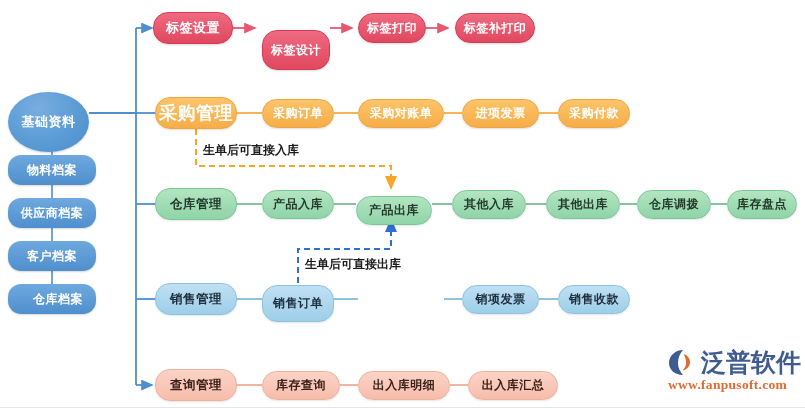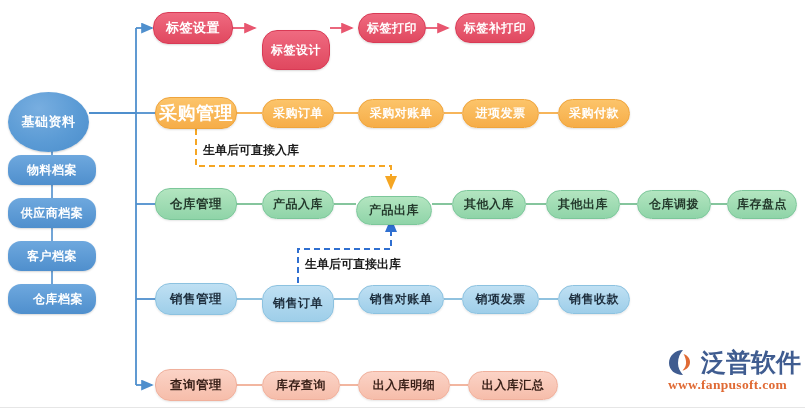--- a/index.html
+++ b/index.html
@@ -272,23 +272,20 @@
   <div class="node n-green sub" style="left:727px;top:190px;width:70px;height:29px;">
     <span>库存盘点</span>
   </div>
 
   <div class="node n-lblue" style="left:155px;top:283px;width:82px;height:32px;">
     <span>销售管理</span>
   </div>
   <div class="node n-lblue sub" style="left:262px;top:285px;width:72px;height:37px;">
     <span>销售订单</span>
   </div>
-  <div class="node n-lblue sub" style="left:358px;top:285px;width:86px;height:29px;">
-    <span>销售对账单</span>
-  </div>
   <div class="node n-lblue sub" style="left:462px;top:285px;width:77px;height:29px;">
     <span>销项发票</span>
   </div>
   <div class="node n-lblue sub" style="left:558px;top:285px;width:72px;height:29px;">
     <span>销售收款</span>
   </div>
 
   <div class="node n-peach" style="left:155px;top:369px;width:82px;height:32px;">
     <span>查询管理</span>
   </div>

